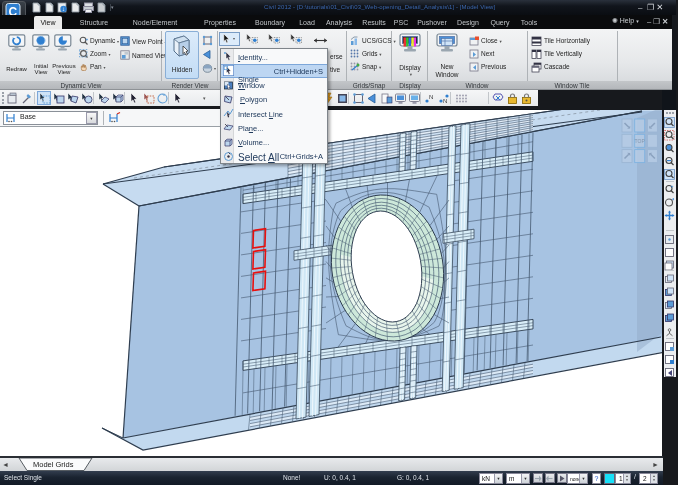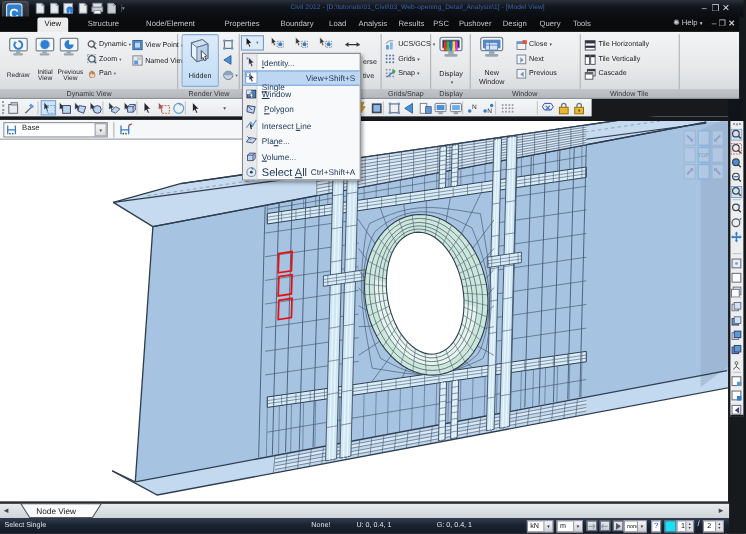--- a/index.html
+++ b/index.html
@@ -915,28 +915,28 @@
 <div class="abs" style="left:666px;top:230px;width:8px;height:1px;background:#c2c6ca"></div>
 <div class="abs" style="left:666px;top:270px;width:8px;height:1px;background:#c2c6ca"></div>
 <div class="abs" style="left:666px;top:338px;width:8px;height:1px;background:#c2c6ca"></div>
 <div class="abs" style="left:662px;top:379px;width:16px;height:106px;background:#17191d"></div>
 <div class="abs" style="left:676px;top:0px;width:2px;height:485px;background:#17191d"></div>
 <div class="abs" style="left:220px;top:48px;width:108px;height:116px;background:#f8f9fa;border:1px solid #7e848a;box-shadow:2px 2px 3px rgba(0,0,0,0.35)"></div>
 <div class="abs" style="left:221px;top:49px;width:13px;height:114px;background:#e9eaec;border-right:1px solid #d4d6d8"></div>
 <div class="abs" style="left:238px;top:52.5px;font-size:7.5px;color:#203a5c"><span style="text-decoration:underline">I</span>dentity...</div>
 <div class="abs" style="left:221px;top:63.75px;width:106px;height:14.25px;background:#bdd6f2;border-top:1px solid #7da7d9;border-bottom:1px solid #7da7d9"></div>
 <div class="abs" style="left:238px;top:75px;font-size:7.5px;color:#203a5c"><span style="text-decoration:underline">S</span>ingle</div>
-<div class="abs" style="left:238px;top:66.75px;width:85px;text-align:right;font-size:7.5px;color:#203a5c">View+Shift+S</div>
+<div class="abs" style="left:238px;top:66.75px;width:85px;text-align:right;font-size:7.5px;color:#203a5c">Ctrl+Hidden+S</div>
 <div class="abs" style="left:238px;top:81.0px;font-size:7.5px;color:#203a5c"><span style="text-decoration:underline">W</span>indow</div>
 <div class="abs" style="left:240px;top:95.25px;font-size:7.5px;color:#203a5c"><span style="text-decoration:underline">P</span>olygon</div>
 <div class="abs" style="left:238px;top:109.5px;font-size:7.5px;color:#203a5c">Intersect <span style="text-decoration:underline">L</span>ine</div>
 <div class="abs" style="left:238px;top:123.75px;font-size:7.5px;color:#203a5c">Pla<span style="text-decoration:underline">n</span>e...</div>
 <div class="abs" style="left:238px;top:138.0px;font-size:7.5px;color:#203a5c"><span style="text-decoration:underline">V</span>olume...</div>
 <div class="abs" style="left:238px;top:152.25px;font-size:10px;color:#203a5c">Select <span style="text-decoration:underline">A</span>ll</div>
-<div class="abs" style="left:238px;top:152.25px;width:85px;text-align:right;font-size:7.5px;color:#203a5c">Ctrl+Shift+A</div>
+<div class="abs" style="left:238px;top:152.25px;width:85px;text-align:right;font-size:7.5px;color:#203a5c">Ctrl+Grids+A</div>
 <svg class="ico" style="left:223px;top:51.0px" width="11" height="11">
       <path d="M3,1 L8,6 L5.8,6.2 L7,9 L5.6,9.6 L4.4,6.8 L3,8 z" fill="#334" stroke="#fff" stroke-width="0.5"></path>
       <circle cx="2" cy="2" r="1" fill="#5b9bd5"></circle>
     </svg>
 <svg class="ico" style="left:223px;top:65.25px" width="11" height="11">
       <rect x="0.2" y="0.2" width="10.6" height="10.6" fill="#fff" stroke="#5b87c8" stroke-width="1"></rect>
       <path d="M3.5,1.5 L8,6 L6,6.2 L7,8.8 L5.7,9.4 L4.6,6.8 L3.5,8 z" fill="#334" stroke="#fff" stroke-width="0.4"></path>
       <rect x="1.2" y="1.2" width="3.5" height="3.5" fill="none" stroke="#5b9bd5" stroke-width="0.7"></rect>
     </svg>
 <svg class="ico" style="left:223px;top:79.5px" width="11" height="11">
@@ -963,21 +963,21 @@
       <circle cx="5.5" cy="5.5" r="4" fill="none" stroke="#5b9bd5" stroke-width="1"></circle>
       <path d="M5.5,1.5 l1.8,1.8" stroke="#334" stroke-width="0.9"></path>
       <circle cx="5.5" cy="5.5" r="1.2" fill="#334"></circle>
     </svg>
 <div class="abs" style="left:0;top:456px;width:663px;height:2px;background:#2a2e34"></div>
 <div class="abs" style="left:0;top:458px;width:663px;height:13px;background:linear-gradient(#e8eaec,#d2d5d8)"></div>
 <div class="abs" style="left:2px;top:461px;font-size:7px;color:#444">◄</div>
 <svg class="abs" style="left:10px;top:458px" width="96" height="13">
       <path d="M9,0 L82,0 L74,12.5 L17,12.5 z" fill="#fafbfc" stroke="#555b61" stroke-width="1"></path>
     </svg>
-<div class="abs" style="left:33px;top:459.5px;font-size:7.5px;color:#1a1a1a">Node View</div>
+<div class="abs" style="left:33px;top:459.5px;font-size:7.5px;color:#1a1a1a">Model Grids</div>
 <div class="abs" style="left:652px;top:461px;font-size:7px;color:#444">►</div>
 <div class="abs" style="left:0;top:471px;width:663px;height:14px;background:linear-gradient(#323d4e,#1a2330 45%,#121a26)"></div>
 <div class="abs" style="left:4px;top:474px;font-size:6.5px;color:#dfe4ea">Select Single</div>
 <div class="abs" style="left:283px;top:474px;font-size:6.5px;color:#dfe4ea">None!</div>
 <div class="abs" style="left:324px;top:474px;font-size:6.5px;color:#dfe4ea">U: 0, 0.4, 1</div>
 <div class="abs" style="left:397px;top:474px;font-size:6.5px;color:#dfe4ea">G: 0, 0.4, 1</div>
 <div class="abs" style="left:479px;top:472.5px;width:24px;height:11px;background:#fff;border:1px solid #889">
       <span style="font-size:6.5px;color:#111;position:absolute;left:2px;top:1.5px">kN</span>
       <span style="position:absolute;right:0;top:0;width:8px;height:9px;background:linear-gradient(#f4f5f6,#cdd2d8);border-left:1px solid #99a;font-size:4px;color:#333;text-align:center;line-height:9px">▼</span>
     </div>

